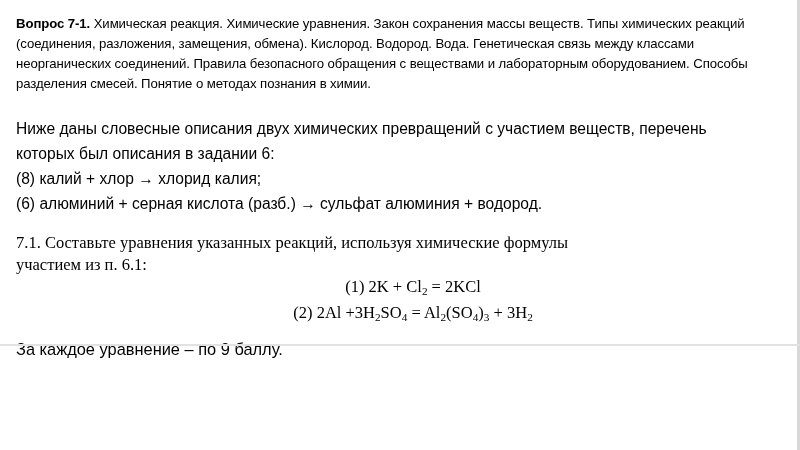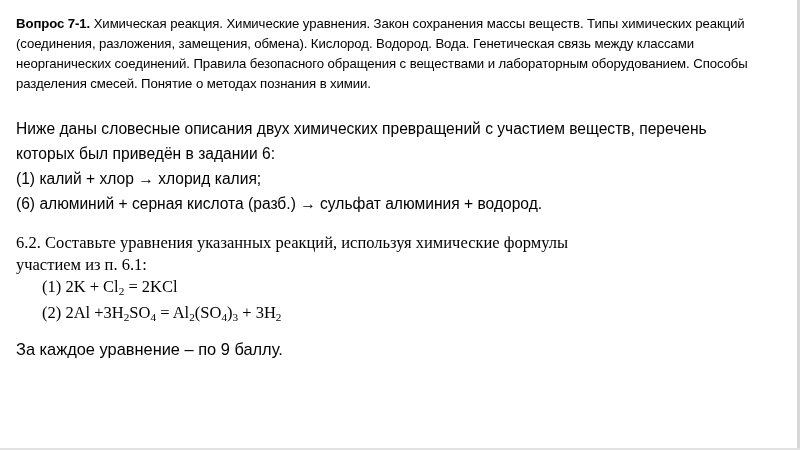--- a/index.html
+++ b/index.html
@@ -10,21 +10,21 @@
     width: 800px;
     height: 450px;
     background: #ffffff;
     font-family: "Liberation Sans", sans-serif;
     color: #000000;
     overflow: hidden;
   }
   .page {
     position: relative;
     width: 800px;
-    height: 450px;
+    height: 346px;
     box-sizing: border-box;
     padding: 14px 16px 0 16px;
   }
 
   
   .q-header {
     font-family: "Liberation Sans", sans-serif;
     font-size: 13.2px;
     line-height: 20px;
     text-align: left;
@@ -52,20 +52,21 @@
   
   .task {
     font-family: "Liberation Serif", serif;
     font-size: 16.5px;
     line-height: 22px;
     margin-top: 16px;
   }
   .task .eqline {
     margin-left: 26px;
     white-space: nowrap;
+    text-align: center;
   }
   .task .eqline:first-of-type {
     margin-top: 3px;
   }
   sub {
     font-size: 0.68em;
     vertical-align: -0.28em;
   }
 
   
@@ -96,27 +97,27 @@
 </style>
 </head>
 <body>
 
 <div class="page">
 
   <p class="q-header"><span class="q-label">Вопрос 7-1.</span><span> Химическая реакция. Химические уравнения. Закон сохранения массы веществ. Типы химических реакций (соединения, разложения, замещения, обмена). Кислород. Водород. Вода. Генетическая связь между классами неорганических соединений. Правила безопасного обращения с веществами и лабораторным оборудованием. Способы разделения смесей. Понятие о методах познания в химии.</span></p>
 
   <div class="intro">
     <div class="line l1">Ниже даны словесные описания двух химических превращений с участием веществ, перечень</div>
-    <div class="line">которых был приведён в задании 6:</div>
-    <div class="line">(1) калий + хлор → хлорид калия;</div>
+    <div class="line">которых был описания в задании 6:</div>
+    <div class="line">(8) калий + хлор → хлорид калия;</div>
     <div class="line">(6) алюминий + серная кислота (разб.) → сульфат алюминия + водород.</div>
   </div>
 
   <div class="task">
-    <div>6.2. Составьте уравнения указанных реакций, используя химические формулы</div>
+    <div>7.1. Составьте уравнения указанных реакций, используя химические формулы</div>
     <div>участием из п. 6.1:</div>
     <div class="eqline">
       <span>(1)</span>
       <span>2K + Cl<sub>2</sub> = 2KCl</span>
     </div>
     <div class="eqline">
       <span>(2)</span>
       <span>2Al +3H<sub>2</sub>SO<sub>4</sub> = Al<sub>2</sub>(SO<sub>4</sub>)<sub>3</sub> + 3H<sub>2</sub></span>
     </div>
   </div>

